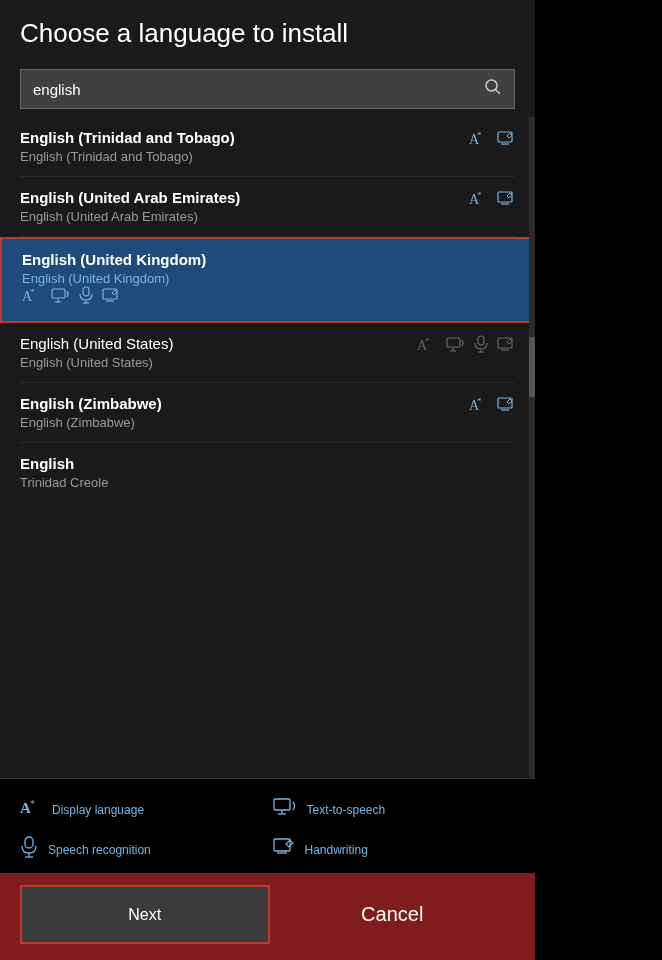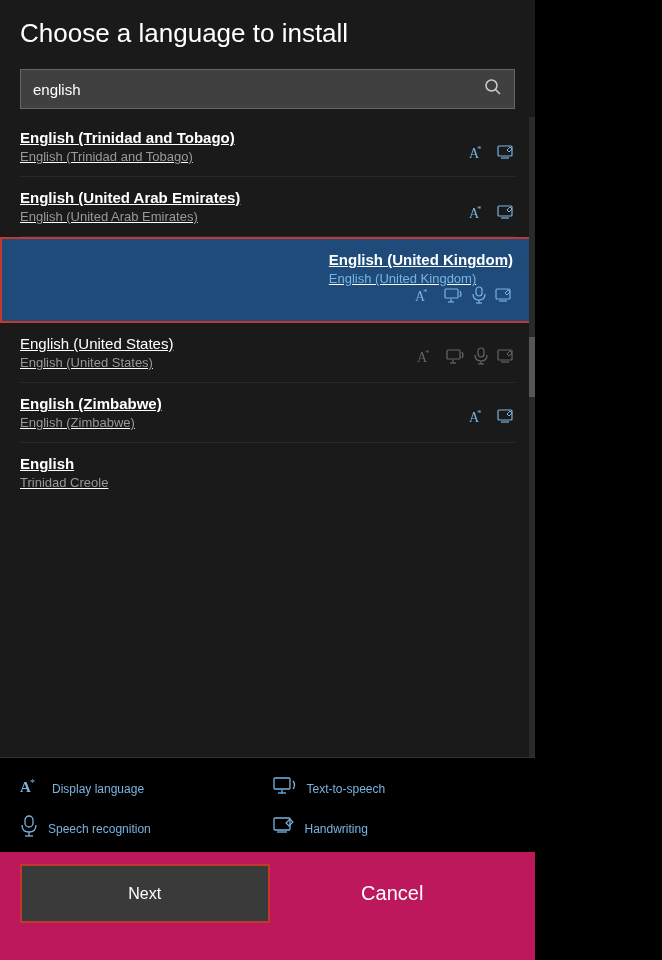--- a/index.html
+++ b/index.html
@@ -61,26 +61,25 @@
 
     .language-list {
       flex: 1;
       overflow-y: auto;
       padding: 0 20px;
       margin-top: 8px;
     }
 
     .language-item {
       display: flex;
-      align-items: flex-end;
+      align-items: flex-start;
       justify-content: space-between;
       padding: 12px 0;
       border-bottom: 1px solid #2a2a2a;
       cursor: pointer;
-      text-decoration: underline;
     }
 
     .language-item.selected {
       background: #1e4b7a;
       margin: 0 -20px;
       padding: 12px 20px;
       border: 2px solid #c0392b;
       flex-direction: column;
     }
 
@@ -141,22 +140,22 @@
       color: #7ab3e0;
     }
 
     .footer-icon-label {
       color: #7ab3e0;
       font-size: 12px;
     }
 
     .footer-buttons {
       display: flex;
-      background: #be185d;
-      padding: 12px 20px 37px 20px;
+      background: #7f1d1d;
+      padding: 12px 20px 16px 20px;
       gap: 0;
       justify-content: center;
     }
 
     .btn-next {
       flex: 1;
       padding: 18px 10px;
       background: #3a3a3a;
       color: #fff;
       border: 2px solid #c0392b;

